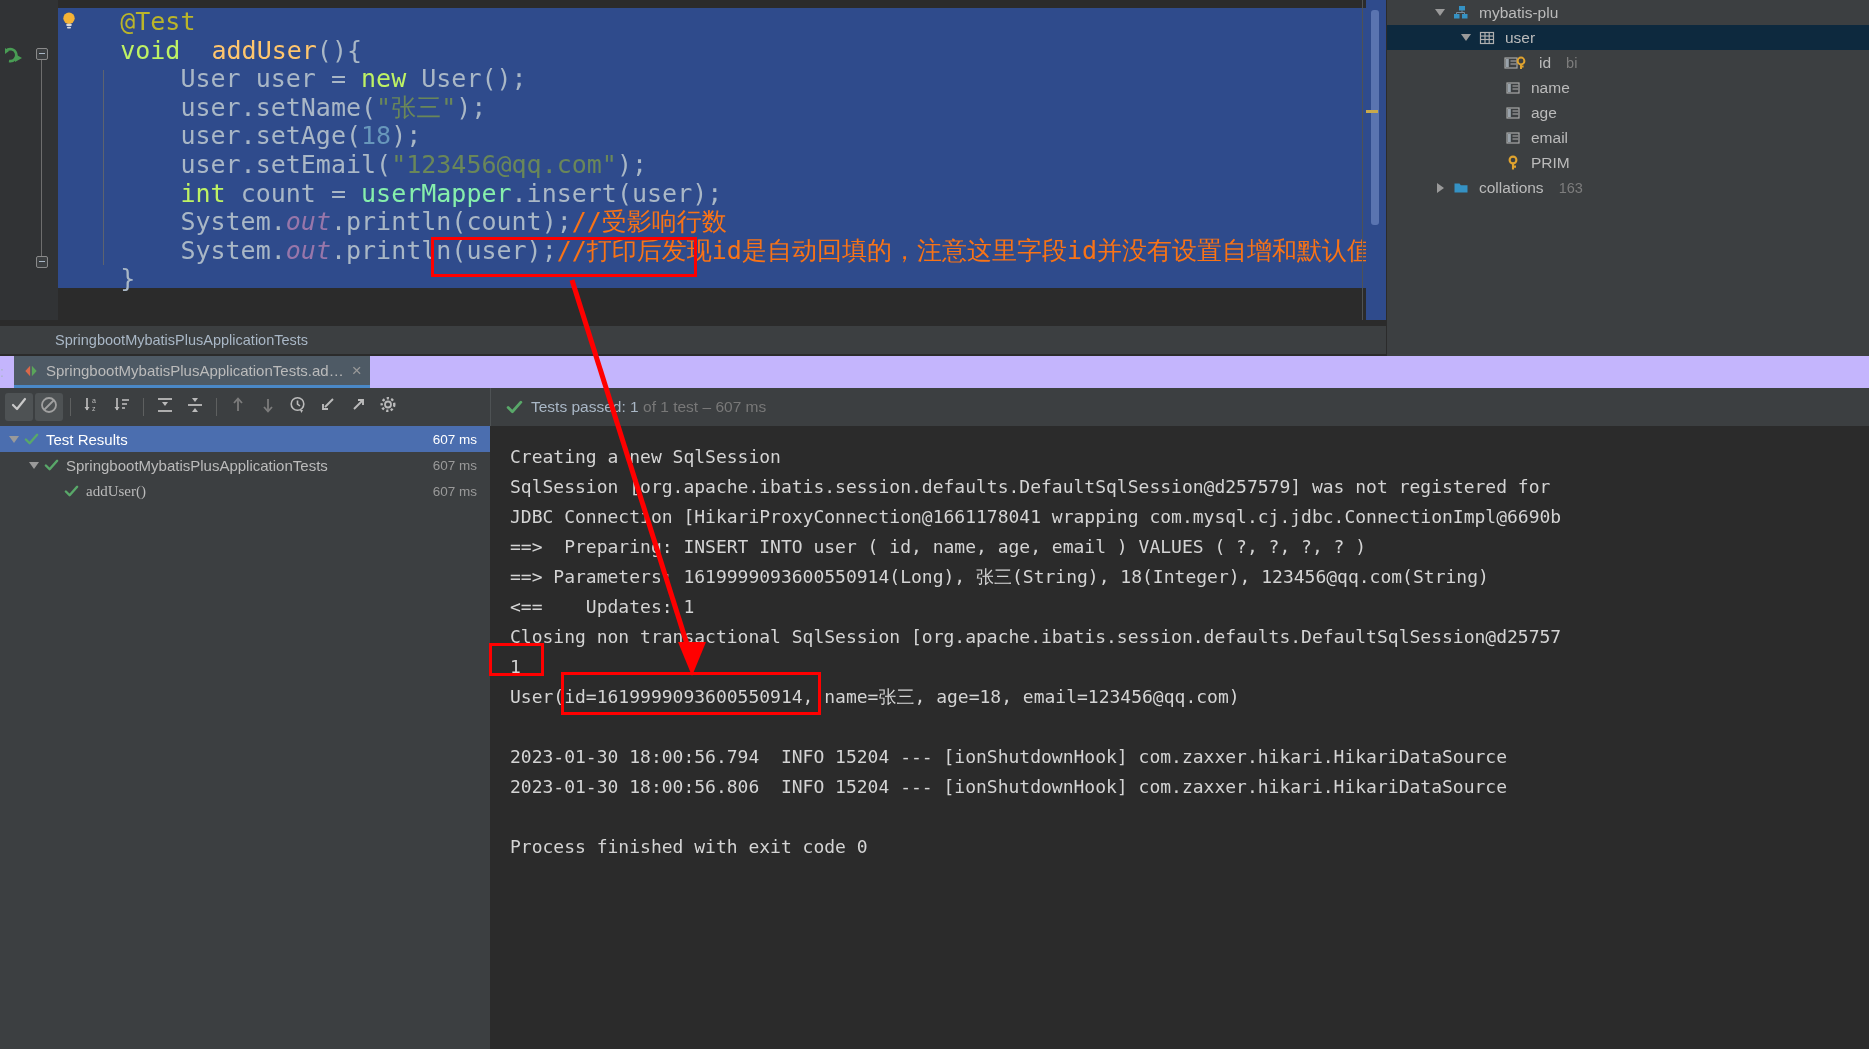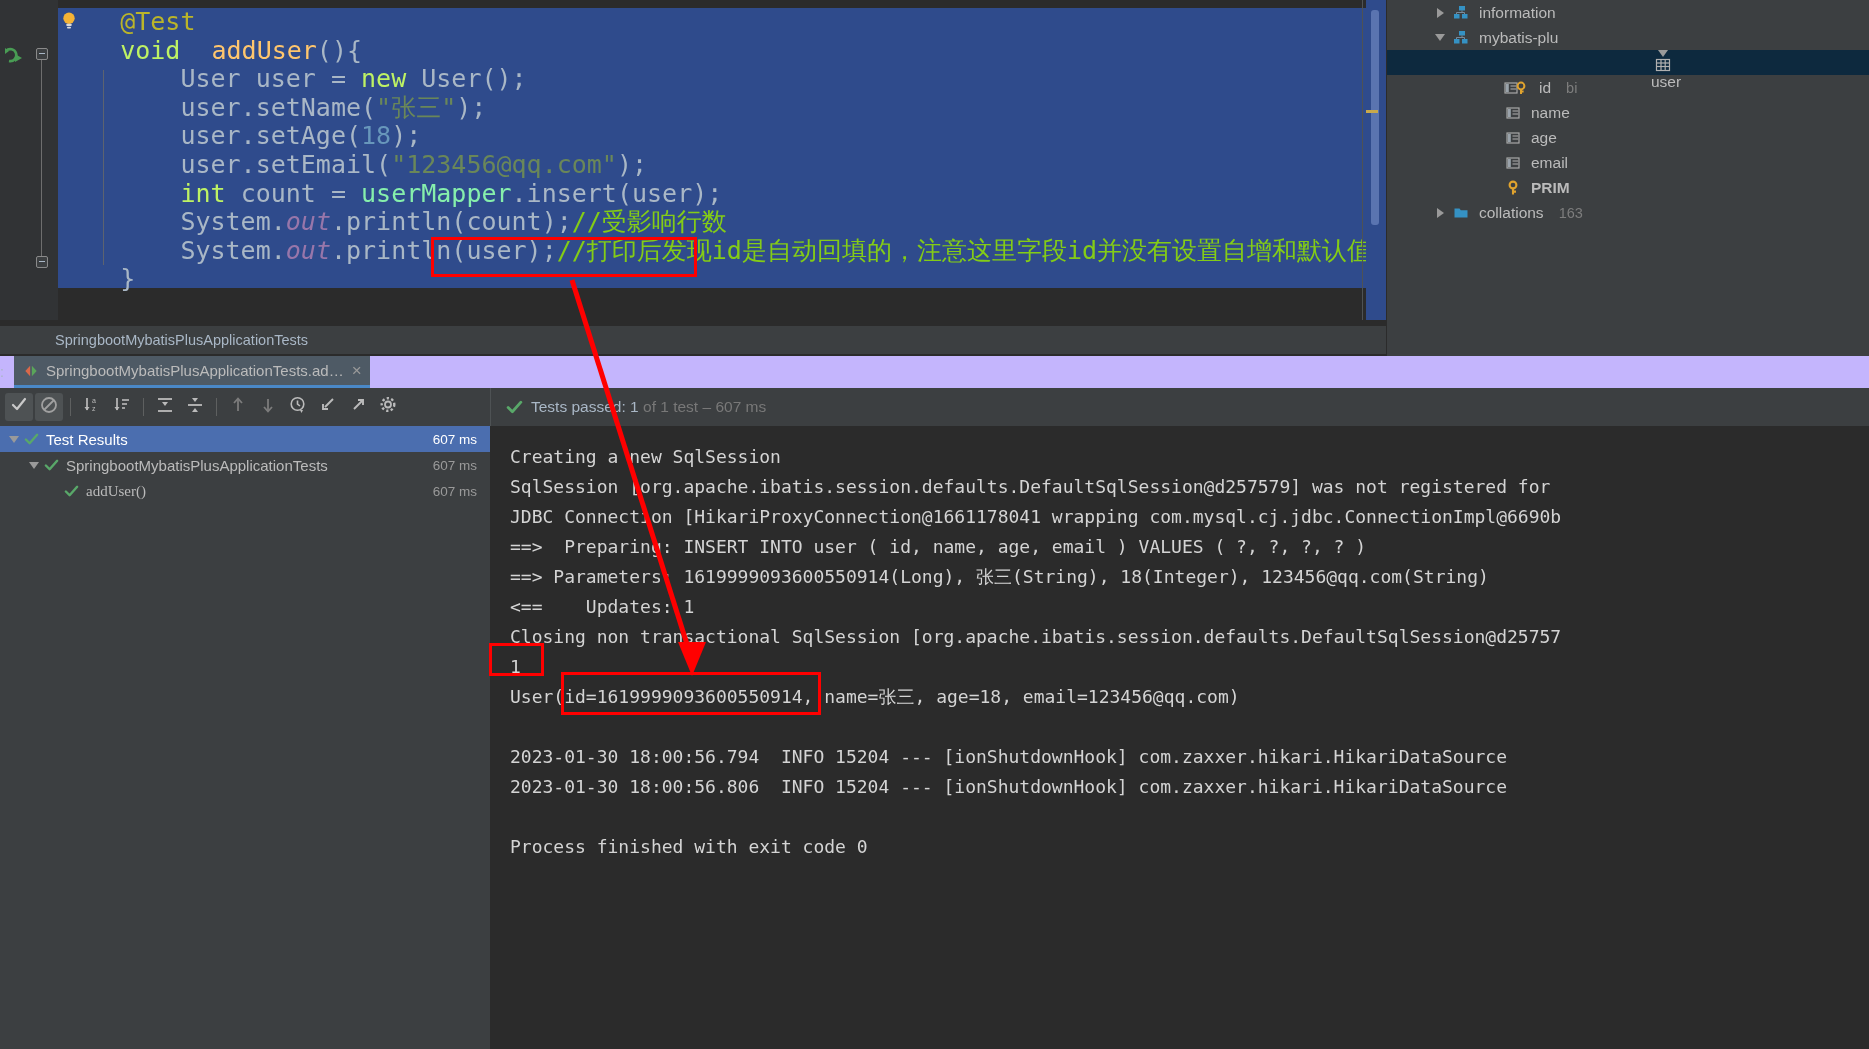--- a/index.html
+++ b/index.html
@@ -54,21 +54,21 @@
     white-space: pre;
     color: #a9b7c6;
   }
   .ln { display: block; height: 28.6px; }
   .kw { color: #bef264; }
   .annot { color: #bbb529; }
   .mth { color: #ffc66d; margin-left: 16px; }
   .str { color: #6a8759; }
   .num { color: #6897bb; }
   .fld { color: #86efac; }
-  .cmt { color: #84cc16; }
+  .cmt { color: #f97316; }
   .plain { color: #a9b7c6; }
   .ital { font-style: italic; color: #9876aa; }
 
   
   #block-guide {
     position: absolute; left: 103px; top: 70px; width: 1px; height: 195px;
     background: #5c6370;
   }
 
   
@@ -175,21 +175,21 @@
     color: #d4d4d4;
   }
   .cline { display: block; height: 30px; }
 
   
   #db-panel {
     position: absolute; left: 1386px; top: 0; width: 483px; height: 356px;
     background: #3c3f41; font-size: 15.5px; color: #bbbbbb; overflow: hidden;
   }
   .db-row { height: 25px; display: flex; align-items: center; color: #bbbbbb; }
-  .db-row.selected { background: #0d293e; flex-direction: column; }
+  .db-row.selected { background: #0d293e; }
   .db-tri { width: 20px; display: flex; align-items: center; justify-content: center; }
   .db-icon { width: 22px; display: flex; align-items: center; justify-content: center; }
   .db-type { color: #7d7d7d; margin-left: 15px; font-size: 14.5px; }
   #db-left-border { position: absolute; left: 0; top: 0; width: 1px; height: 356px; background: #2b2b2b; }
 
   .tri-right { width:0;height:0;border-left:7px solid #9a9a9a;border-top:5px solid transparent;border-bottom:5px solid transparent; }
   .tri-down  { width:0;height:0;border-top:7px solid #9a9a9a;border-left:5px solid transparent;border-right:5px solid transparent; }
   #editor-left-dark {
     position: absolute; left: 0; top: 0; width: 20px; height: 320px; background: #313335;
   }
@@ -231,34 +231,20 @@
 
   <div id="breadcrumb">
     <span>SpringbootMybatisPlusApplicationTests</span>
   </div>
 
   <div id="db-panel">
     <div id="db-left-border"></div>
     <div id="db-rows">
         <div class="db-row" style="padding-left: 44px;">
           <span class="db-tri">
-            <span class="tri-right"></span>
-          </span>
-          <span class="db-icon" style="width: 22px;">
-            <svg width="16" height="16" viewBox="0 0 16 16">
-              <rect x="6" y="1" width="6" height="4.5" fill="#3592c4"></rect>
-              <rect x="1" y="9" width="5.5" height="4.5" fill="#3592c4"></rect>
-              <rect x="9" y="9" width="5.5" height="4.5" fill="#3592c4"></rect>
-              <path d="M9 5.5 L9 7.5 L3.5 7.5 L3.5 9 M9 7.5 L11.5 7.5 L11.5 9" fill="none" stroke="#7a8a99" stroke-width="1"></path>
-            </svg>
-          </span>
-          <span style="margin-left: 7px;">information</span>
-        </div>
-        <div class="db-row" style="padding-left: 44px;">
-          <span class="db-tri">
             <span class="tri-down"></span>
           </span>
           <span class="db-icon" style="width: 22px;">
             <svg width="16" height="16" viewBox="0 0 16 16">
               <rect x="6" y="1" width="6" height="4.5" fill="#3592c4"></rect>
               <rect x="1" y="9" width="5.5" height="4.5" fill="#3592c4"></rect>
               <rect x="9" y="9" width="5.5" height="4.5" fill="#3592c4"></rect>
               <path d="M9 5.5 L9 7.5 L3.5 7.5 L3.5 9 M9 7.5 L11.5 7.5 L11.5 9" fill="none" stroke="#7a8a99" stroke-width="1"></path>
             </svg>
           </span>
@@ -323,21 +309,21 @@
           <span class="db-icon" style="width: 22px;">
             <svg width="16" height="16" viewBox="0 0 16 16">
               <rect x="2" y="3" width="12" height="10" fill="none" stroke="#a7a7a7" stroke-width="1.2"></rect>
               <rect x="2.8" y="3.8" width="3" height="8.4" fill="#9aa3ab"></rect>
               <line x1="7.5" y1="6" x2="13.2" y2="6" stroke="#a7a7a7" stroke-width="1.1"></line>
               <line x1="7.5" y1="9" x2="13.2" y2="9" stroke="#a7a7a7" stroke-width="1.1"></line>
             </svg>
           </span>
           <span style="margin-left: 7px;">email</span>
         </div>
-        <div class="db-row" style="padding-left: 96px; font-weight: bold;">
+        <div class="db-row" style="padding-left: 96px;">
           <span class="db-tri"></span>
           <span class="db-icon" style="width: 22px;">
             <svg width="16" height="16" viewBox="0 0 16 16">
               <circle cx="8" cy="5" r="3.4" fill="none" stroke="#e0a32e" stroke-width="2.1"></circle>
               <path d="M8 8.2 L8 14.5 M8 11.6 L11 11.6" stroke="#e0a32e" stroke-width="2.1"></path>
             </svg>
           </span>
           <span style="margin-left: 7px;">PRIM</span>
         </div>
         <div class="db-row" style="padding-left: 44px;">

